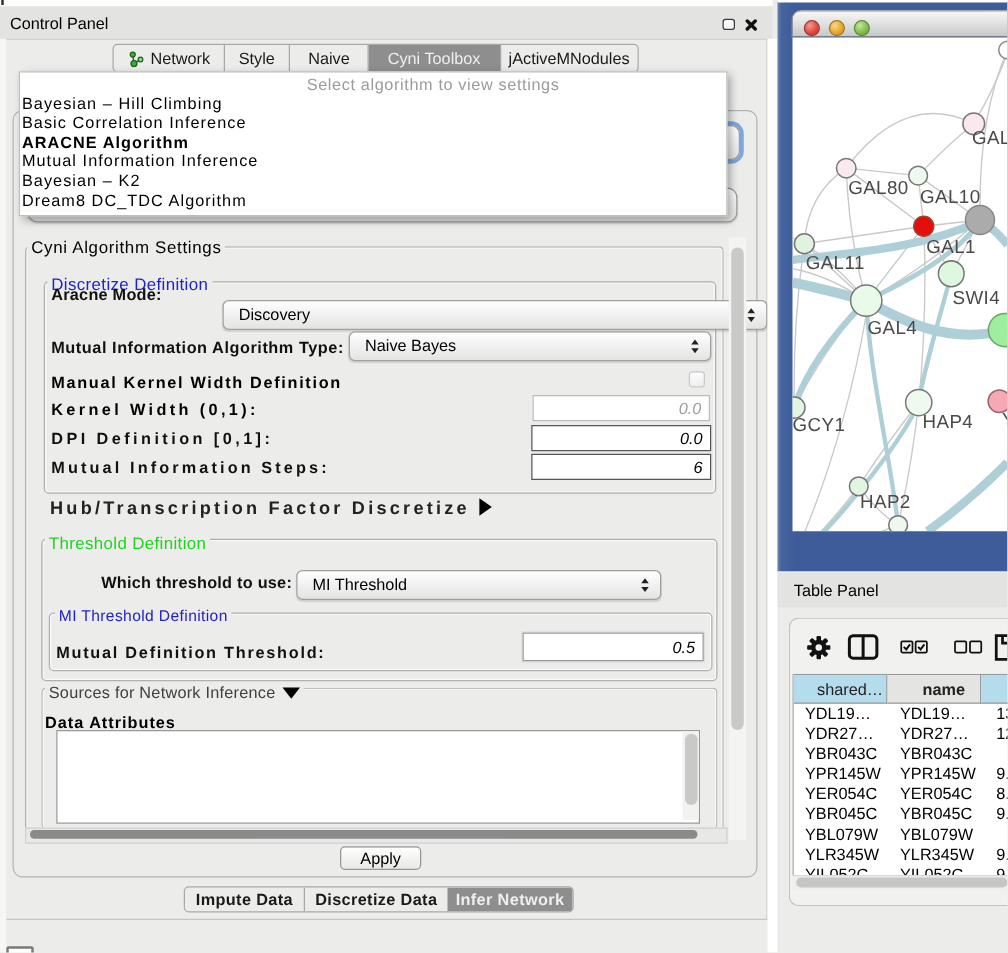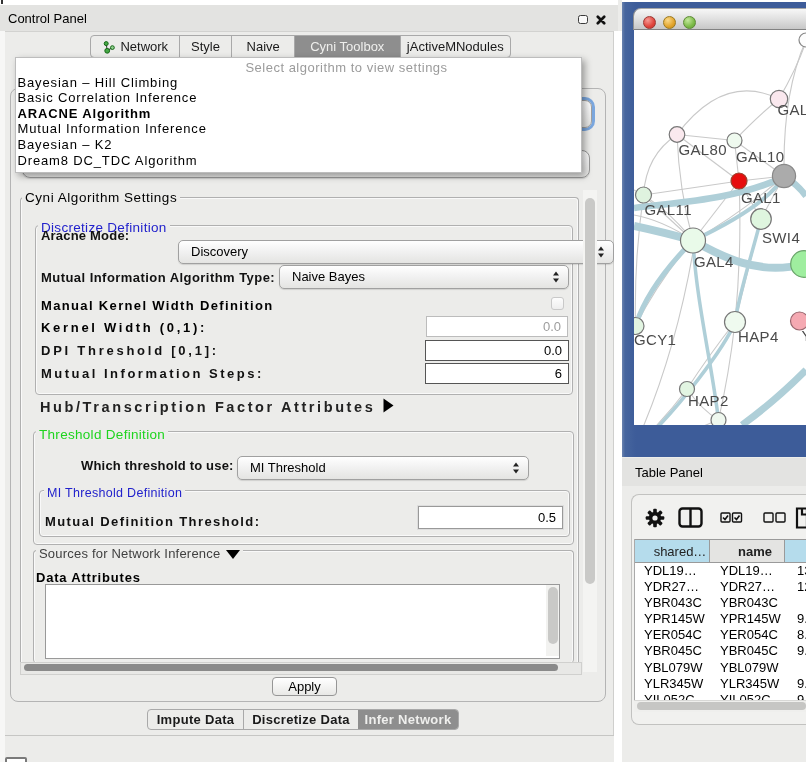--- a/index.html
+++ b/index.html
@@ -7,21 +7,21 @@
  font-family:"Liberation Sans",sans-serif;}
 .abs{position:absolute;}
 .lbl{font-size:13px;font-weight:bold;color:#111;letter-spacing:0.2px;}
 .glbl{font-size:13px;font-weight:bold;color:#000000;letter-spacing:0.2px;}
 .grp{position:absolute;border:1px solid #b0b0b0;border-radius:4px;box-shadow:inset 0 0 0 1px rgba(255,255,255,.7);}
 .gtitle{position:absolute;background:#ECECEA;padding:0 3px;font-size:13.5px;letter-spacing:0.3px;}
 .combo{position:absolute;border:1px solid #a0a0a0;border-radius:5px;
  background:linear-gradient(#ffffff,#f2f2f2 45%,#e4e4e2);box-shadow:0 1px 1px rgba(0,0,0,.12);}
 .combo .ct{position:absolute;left:12px;top:3px;font-size:13px;color:#000;}
 .spin{position:absolute;right:8px;top:4px;width:8px;}
-.fld{position:absolute;background:#fff;font-size:13px;text-align:right;}
+.fld{position:absolute;background:#fff;font-size:13px;text-align:right;font-style:italic;}
 .fld span{position:absolute;right:6px;top:2px;}
 </style>
 </head>
 <body>
 
 <div class="abs" id="leftwin" style="left:0;top:0;width:614px;height:762px;">
   <div class="abs" style="left:0;top:0;width:618px;height:5px;background:#fff;"></div>
   <div class="abs" style="left:1px;top:0;width:2px;height:4px;background:#333;"></div>
   <div class="abs" style="left:0;top:5px;width:618px;height:26px;background:#E3E3E1;border-bottom:1px solid #d2d2d0;"></div>
   <div class="abs" style="left:8px;top:11px;font-size:13px;color:#000;">Control Panel</div>
@@ -74,30 +74,30 @@
           <path d="M4 1.5 L7 5.5 L1 5.5 Z" fill="#222"></path>
           <path d="M4 12.5 L7 8.5 L1 8.5 Z" fill="#222"></path>
         </svg>
     </div>
     <div class="glbl abs" style="left:41px;top:298px;letter-spacing:1.35px;">Manual Kernel Width Definition</div>
     <div class="abs" style="left:551px;top:297px;width:11px;height:11px;border:1.5px solid #c9c9c9;border-radius:3px;background:linear-gradient(#fdfdfd,#eee);"></div>
     <div class="glbl abs" style="left:41px;top:320px;letter-spacing:2.7px;">Kernel Width (0,1):</div>
     <div class="fld" style="left:426px;top:316px;width:140px;height:19px;border:1px solid #bcbcbc;">
         <span style="color:#9d9d9d;">0.0</span>
       </div>
-    <div class="lbl abs" style="left:41px;top:343px;letter-spacing:2.75px;">DPI Threshold [0,1]:</div>
+    <div class="lbl abs" style="left:41px;top:343px;letter-spacing:2.75px;">DPI Definition [0,1]:</div>
     <div class="fld" style="left:425px;top:340px;width:142px;height:19px;border:1px solid #555;">
         <span>0.0</span>
       </div>
     <div class="lbl abs" style="left:41px;top:366px;letter-spacing:2.5px;">Mutual Information Steps:</div>
     <div class="fld" style="left:425px;top:363px;width:142px;height:19px;border:1px solid #555;">
         <span>6</span>
       </div>
 
-    <div class="abs" style="left:40px;top:399px;font-size:14.5px;font-weight:bold;color:#222;letter-spacing:2.6px;">Hub/Transcription Factor Attributes</div>
+    <div class="abs" style="left:40px;top:399px;font-size:14.5px;font-weight:bold;color:#222;letter-spacing:2.6px;">Hub/Transcription Factor Discretize</div>
     <svg class="abs" style="left:382px;top:398px;" width="13" height="15" viewBox="0 0 13 15">
         <path d="M1.5 0.5 L11.5 7.5 L1.5 14.5 Z" fill="#000"></path>
       </svg>
 
     <div class="grp" style="left:33px;top:431px;width:539px;height:112px;"></div>
     <div class="gtitle" style="left:36px;top:427px;color:#1ED41E;">Threshold Definition</div>
     <div class="lbl abs" style="left:81px;top:458px;">Which threshold to use:</div>
     <div class="combo" style="left:237px;top:456px;width:290px;height:22px;">
       <span class="ct">MI Threshold</span>
       <svg class="spin" width="8" height="14" viewBox="0 0 8 14">

